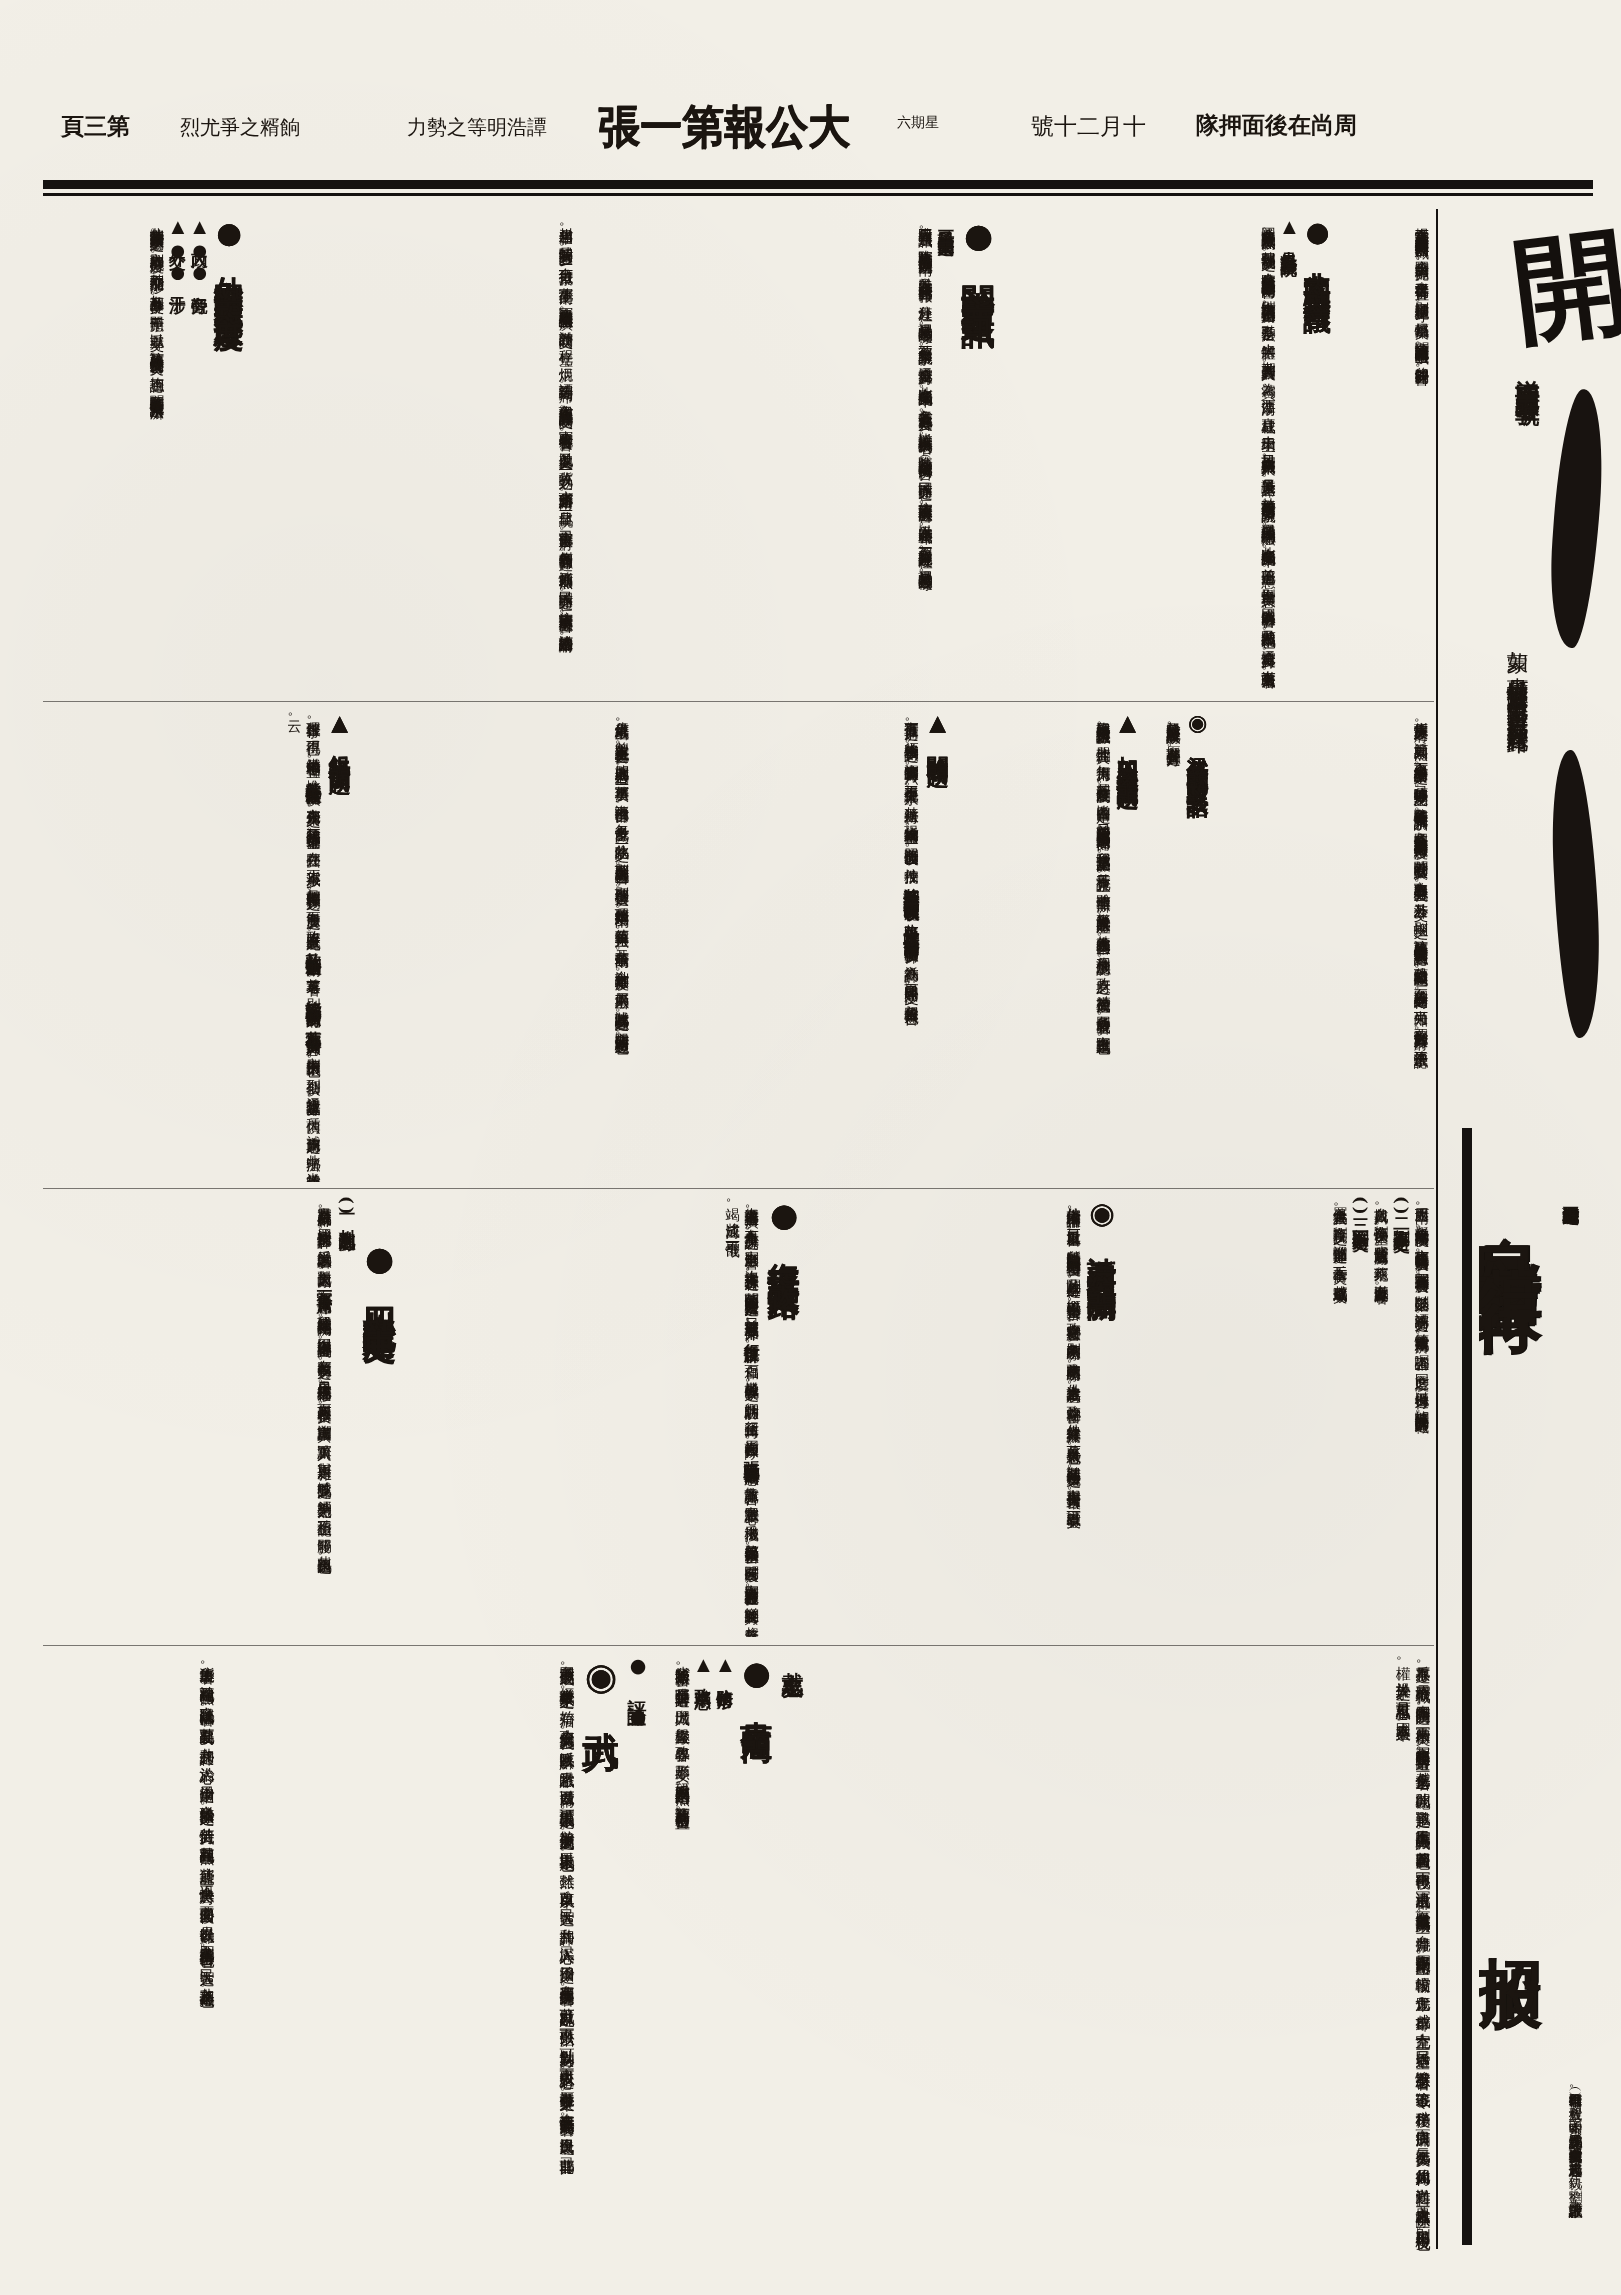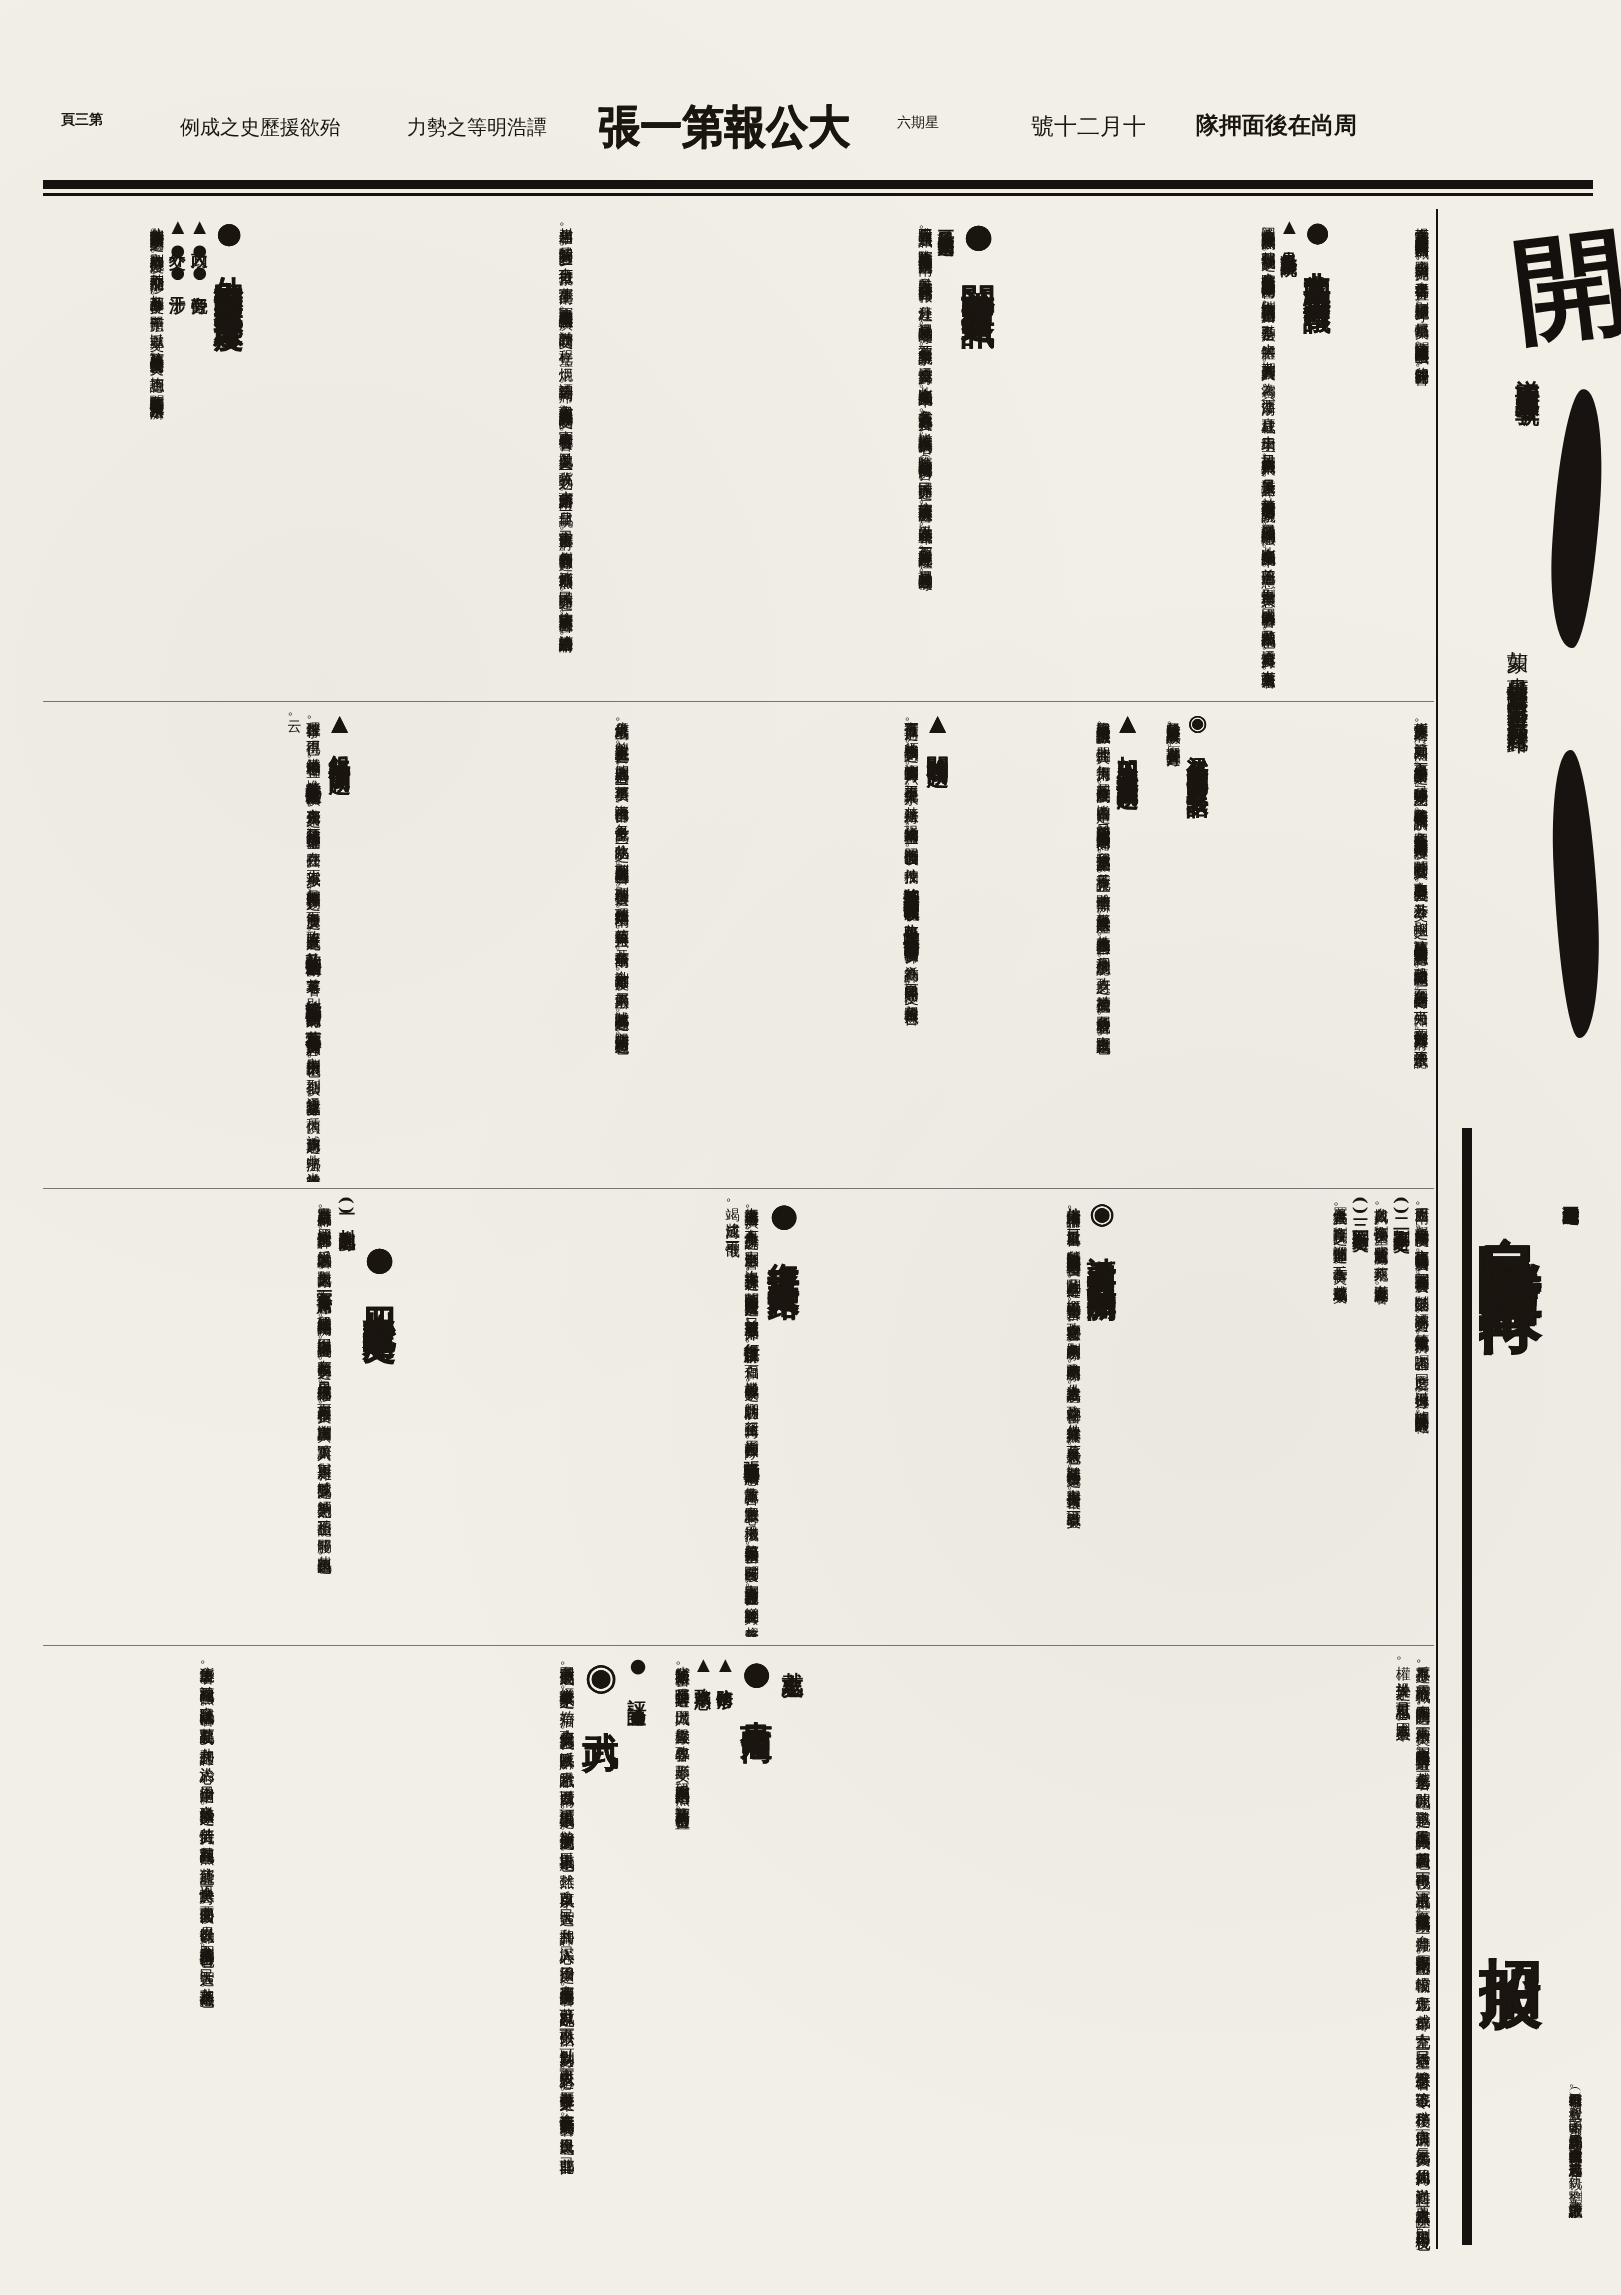--- a/index.html
+++ b/index.html
@@ -43,22 +43,22 @@
 </head>
 <body>
 
 <div class="sheet">
 
   <div class="hitem" style="left:1196px;top:110px;font-size:23px;font-weight:bold;">周尚在後面押隊</div>
   <div class="hitem" style="left:1031px;top:111px;font-size:23px;">十月二十號</div>
   <div class="hitem" style="left:897px;top:114px;font-size:14px;">星期六</div>
   <div class="hitem masthead" style="left:598px;top:99px;font-size:42px;">大公報第一張</div>
   <div class="hitem" style="left:407px;top:114px;font-size:20px;">譚浩明等之勢力</div>
-  <div class="hitem" style="left:180px;top:114px;font-size:20px;">殆欲援歷史之成例</div>
-  <div class="hitem" style="left:61px;top:111px;font-size:14px;font-weight:bold;">第三頁</div>
+  <div class="hitem" style="left:180px;top:114px;font-size:20px;">餉糈之爭尤烈</div>
+  <div class="hitem" style="left:61px;top:111px;font-size:23px;font-weight:bold;">第三頁</div>
 
   <div class="rule" style="left:43px;top:180px;width:1550px;height:8.6px;"></div>
   <div class="rule" style="left:43px;top:193px;width:1550px;height:2.9px;"></div>
 
   <div class="rule" style="left:43px;top:701px;width:1391px;height:1.4px;opacity:.55;"></div>
   <div class="rule" style="left:43px;top:1188px;width:1391px;height:1.4px;opacity:.55;"></div>
   <div class="rule" style="left:43px;top:1645px;width:1391px;height:1.4px;opacity:.55;"></div>
 
   <div class="vline" style="left:1436px;top:209px;width:2.2px;height:2040px;"></div>
 

